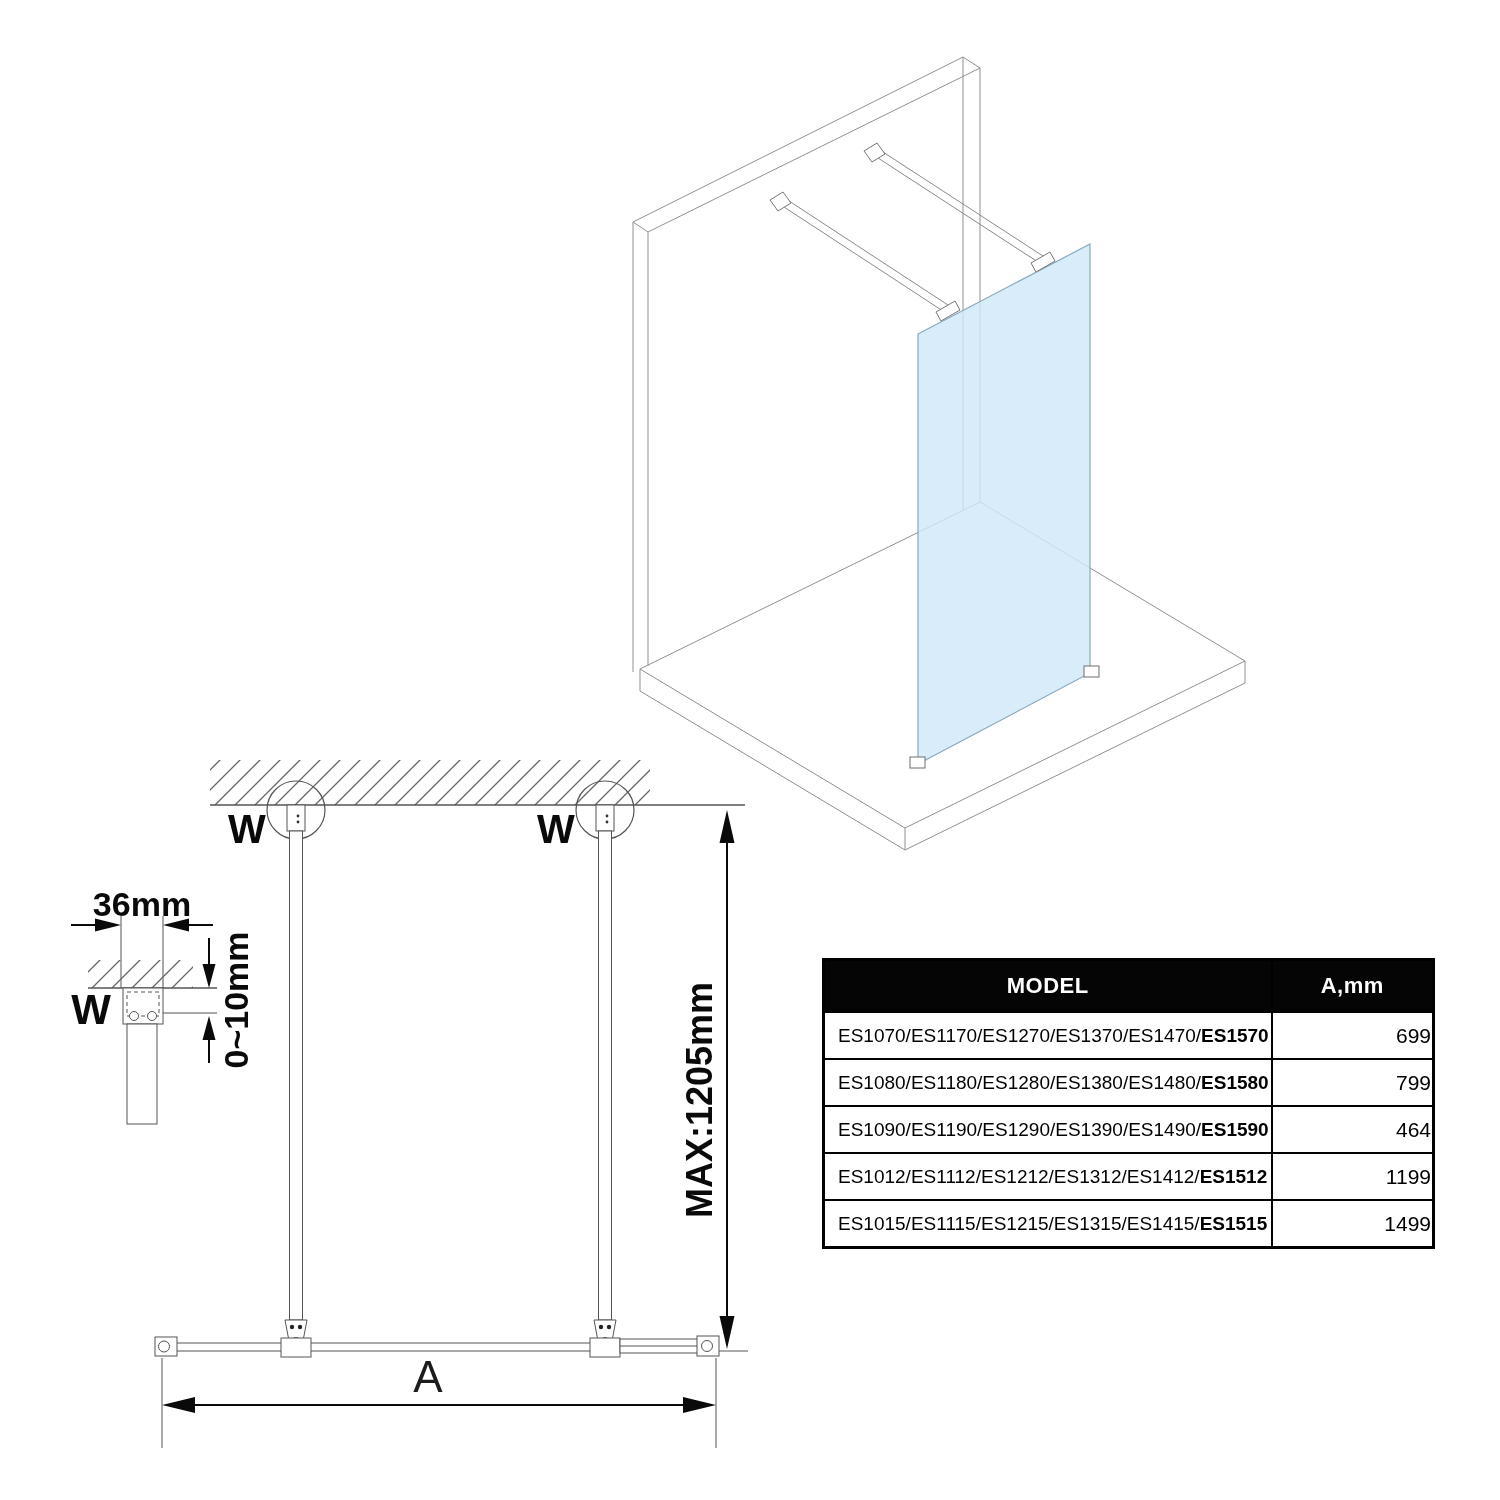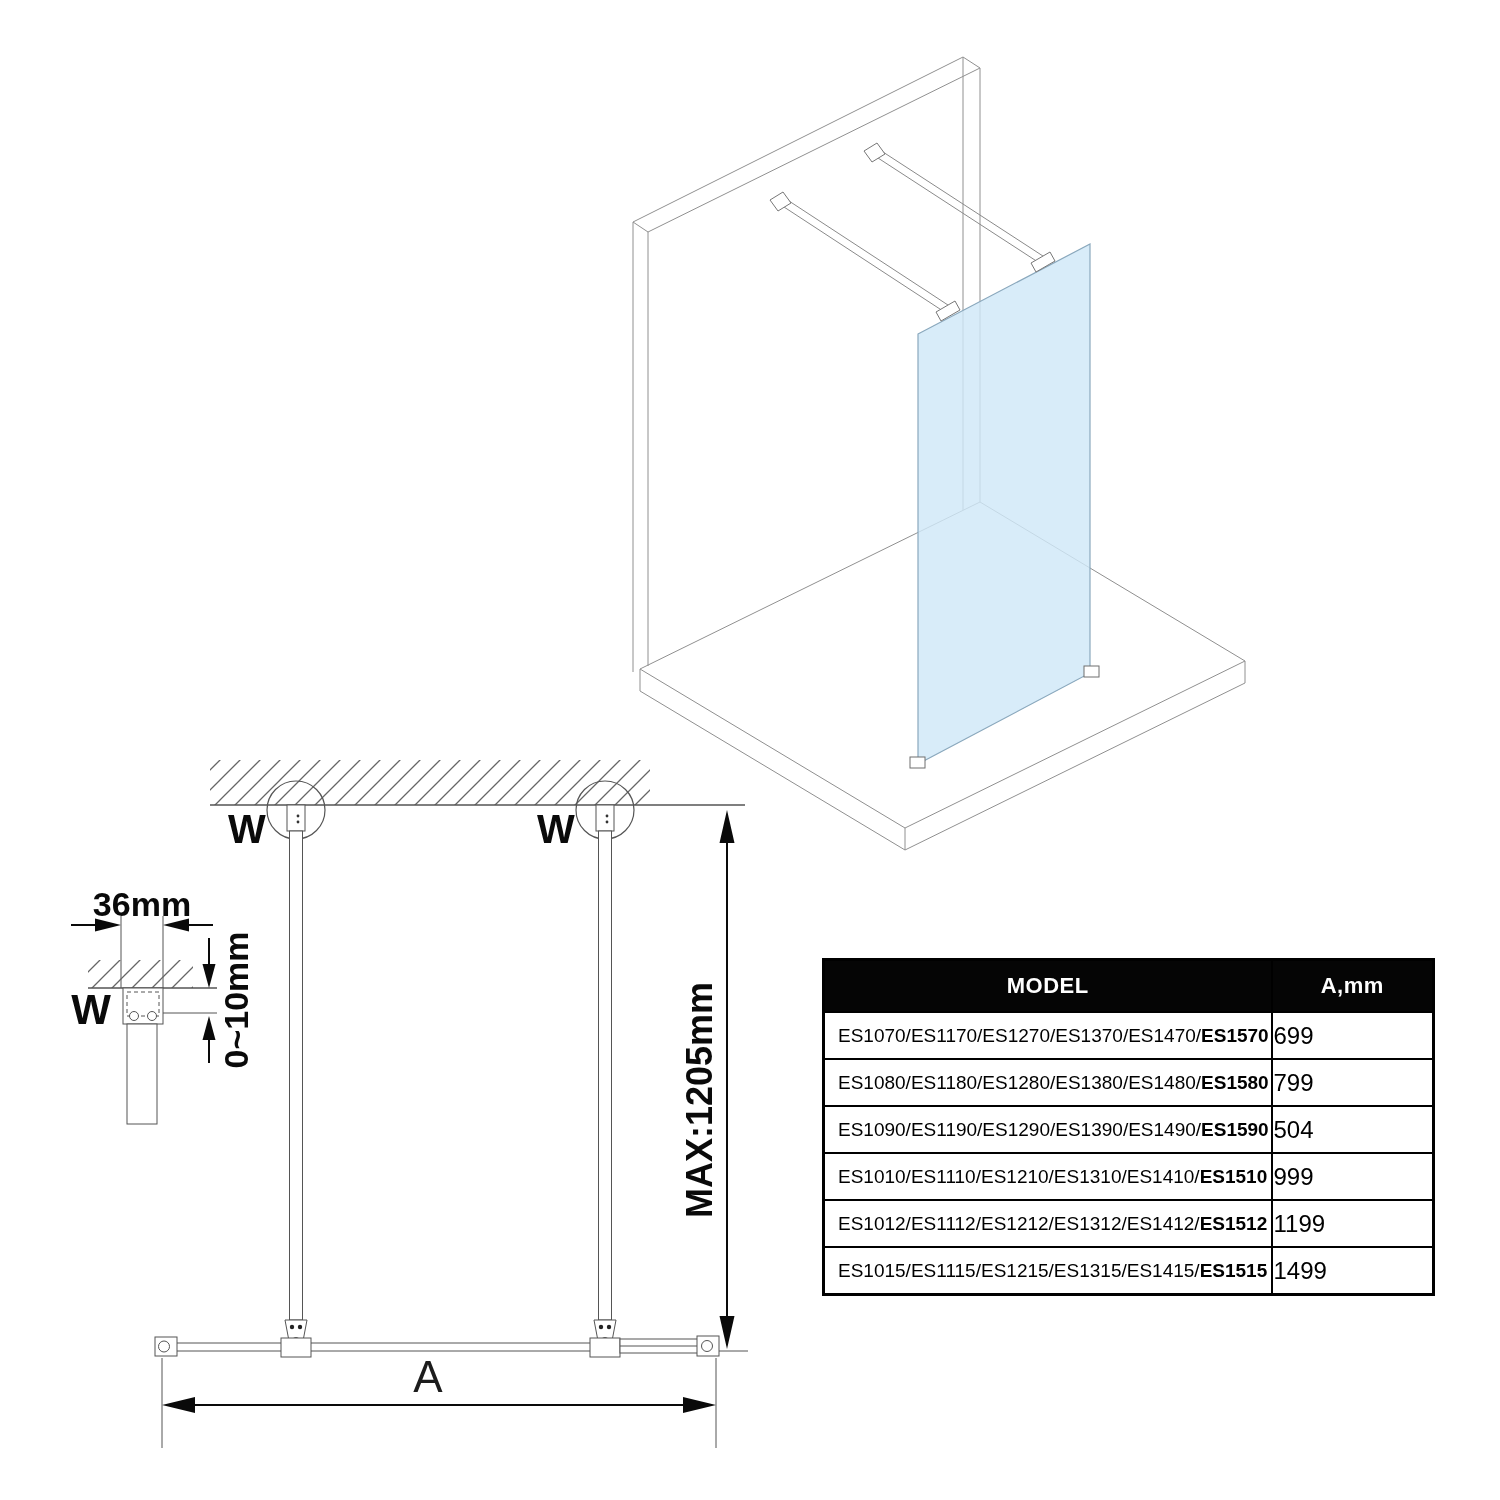--- a/index.html
+++ b/index.html
@@ -19,21 +19,21 @@
   #spec-table{position:absolute;left:822px;top:958px;width:613px;}
   #spec-table table{border-collapse:collapse;width:100%;table-layout:fixed;border:3px solid #000;}
   #spec-table th,#spec-table td{border:2px solid #000;}
   #spec-table th{
     background:#050505;color:#ffffff;height:48px;font-size:22px;font-weight:bold;
     text-align:center;letter-spacing:0.5px;
   }
   #spec-table td{height:43px;vertical-align:middle;background:#fff;color:#000;}
   #spec-table td.model-cell{font-size:19px;text-align:left;padding-left:13px;font-weight:400;white-space:nowrap;}
   #spec-table td.model-cell b{font-weight:700;margin-top:25px;}
-  #spec-table td.a-cell{font-size:24px;text-align:left;}
+  #spec-table td.a-cell{font-size:21px;text-align:right;}
 </style>
 </head>
 <body>
 
 <div id="canvas">
 
   <svg id="drawing" width="1500" height="1500" viewBox="0 0 1500 1500">
     <defs>
       <pattern id="hatch" width="20" height="20" patternUnits="userSpaceOnUse">
         <path d="M0,20 L20,0 M-5,5 L5,-5 M15,25 L25,15" stroke="#666" stroke-width="1.3" fill="none"></path>
@@ -195,25 +195,21 @@
         <tr>
           <td class="model-cell"><span>ES1070/ES1170/ES1270/ES1370/ES1470/</span><b>ES1570</b></td>
           <td class="a-cell">699</td>
         </tr>
         <tr>
           <td class="model-cell"><span>ES1080/ES1180/ES1280/ES1380/ES1480/</span><b>ES1580</b></td>
           <td class="a-cell">799</td>
         </tr>
         <tr>
           <td class="model-cell"><span>ES1090/ES1190/ES1290/ES1390/ES1490/</span><b>ES1590</b></td>
-          <td class="a-cell">504</td>
-        </tr>
-        <tr>
-          <td class="model-cell"><span>ES1010/ES1110/ES1210/ES1310/ES1410/</span><b>ES1510</b></td>
-          <td class="a-cell">999</td>
+          <td class="a-cell">464</td>
         </tr>
         <tr>
           <td class="model-cell"><span>ES1012/ES1112/ES1212/ES1312/ES1412/</span><b>ES1512</b></td>
           <td class="a-cell">1199</td>
         </tr>
         <tr>
           <td class="model-cell"><span>ES1015/ES1115/ES1215/ES1315/ES1415/</span><b>ES1515</b></td>
           <td class="a-cell">1499</td>
         </tr>
       </tbody>

